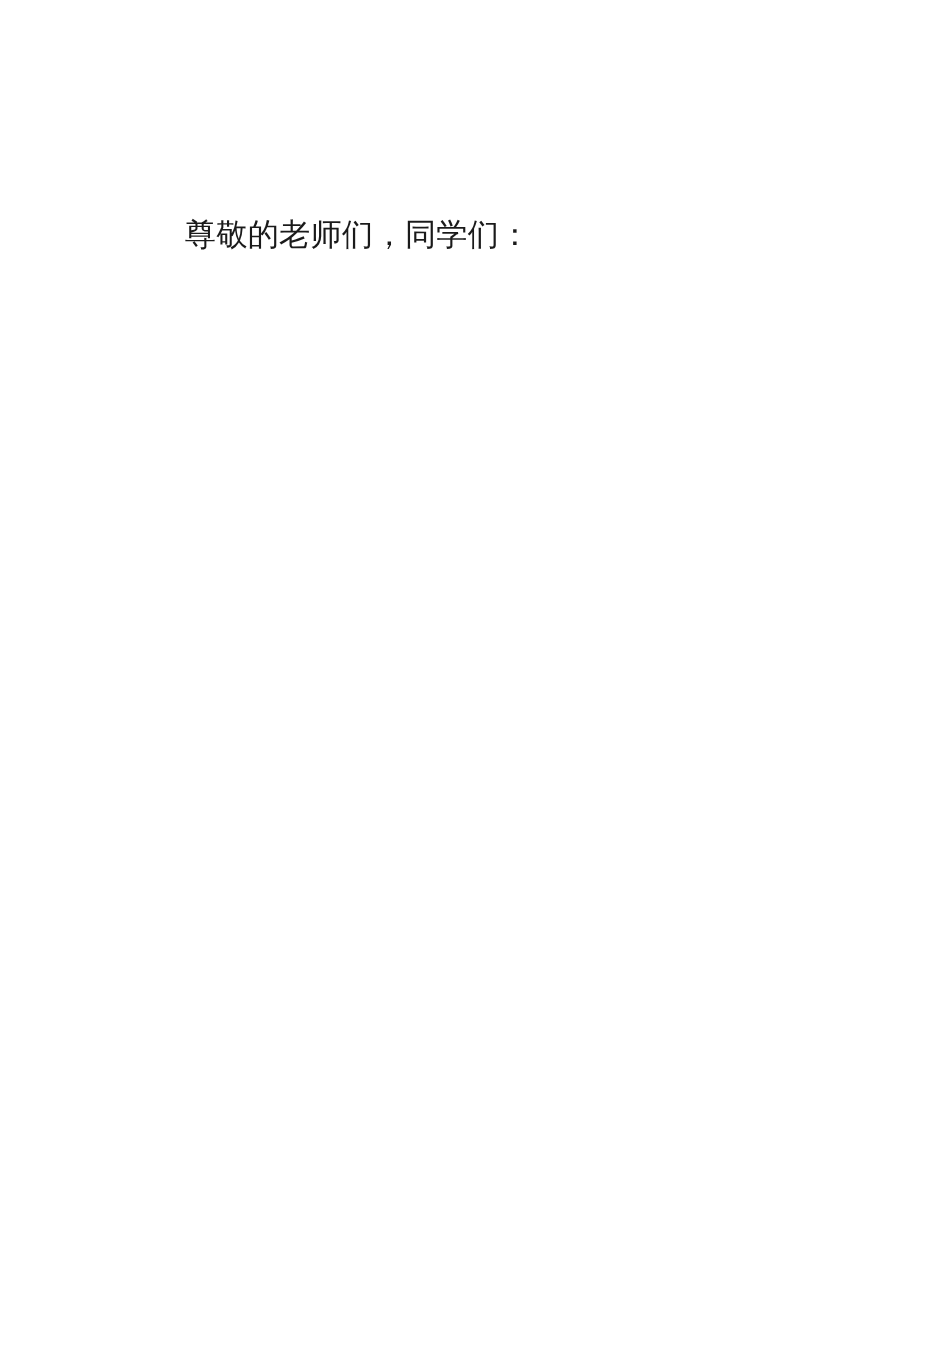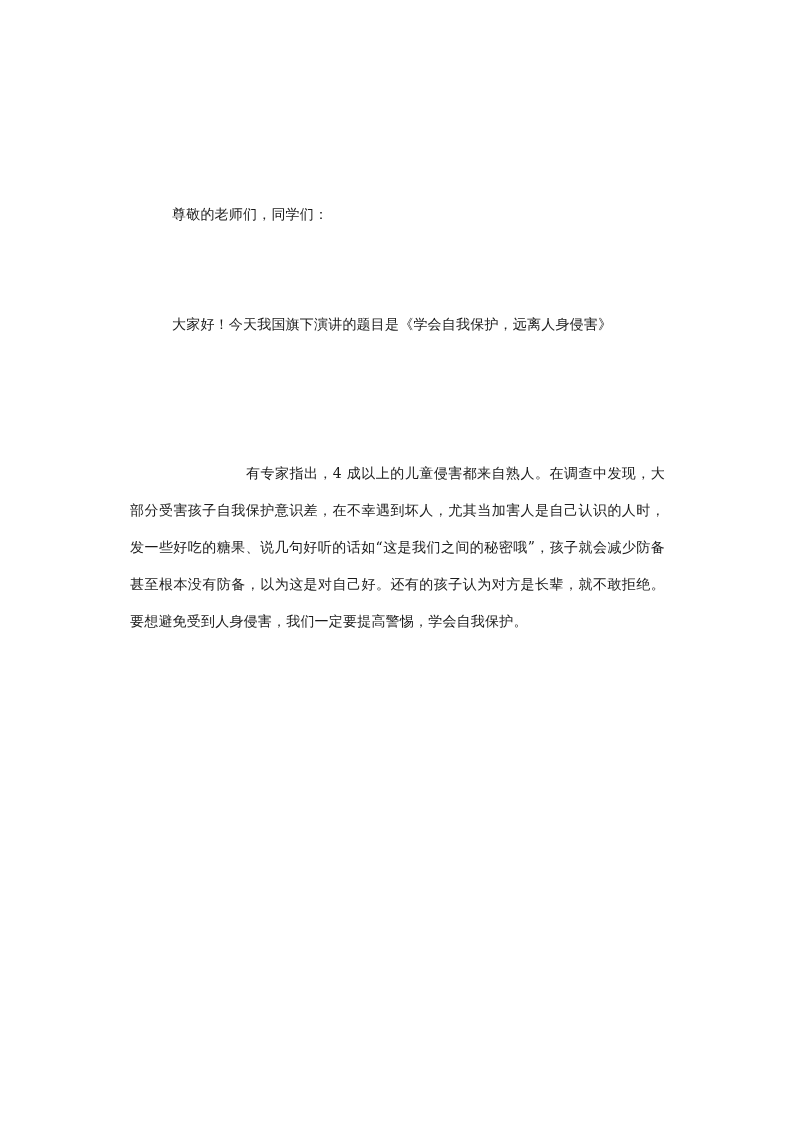--- a/index.html
+++ b/index.html
@@ -20,26 +20,26 @@
 
   .doc-body {
     position: absolute;
     left: 112px;
     top: 178px;
     width: 571px;
   }
 
   .para {
     font-family: "DejaVu Serif", "Liberation Serif", serif;
-    font-size: 14px;
+    font-size: 26px;
     line-height: 37px;
     color: #1a1a1a;
     text-align: justify;
     text-justify: inter-ideograph;
-    margin: 18px;
+    margin: 0;
     letter-spacing: 0.2px;
   }
 
   
   .para.indent-2 {
     text-indent: 42px;
   }
 
   
   .para.indent-wide {
@@ -53,24 +53,22 @@
 <body>
 
 <div class="page">
 
   <div class="doc-body">
 
     <p class="para indent-2">尊敬的老师们，同学们：</p>
 
     <div class="spacer-a"></div>
 
-    <p class="para indent-2">大家好！今天我国旗下演讲的题目是《学会自我保护，远离人身侵害》</p>
 
     <div class="spacer-b"></div>
 
 
     <div class="spacer-c"></div>
 
-    <p class="para indent-wide">有专家指出，4 成以上的儿童侵害都来自熟人。在调查中发现，大部分受害孩子自我保护意识差，在不幸遇到坏人，尤其当加害人是自己认识的人时，发一些好吃的糖果、说几句好听的话如“这是我们之间的秘密哦”，孩子就会减少防备甚至根本没有防备，以为这是对自己好。还有的孩子认为对方是长辈，就不敢拒绝。要想避免受到人身侵害，我们一定要提高警惕，学会自我保护。</p>
 
   </div>
 
 </div>
 
 </body></html>

